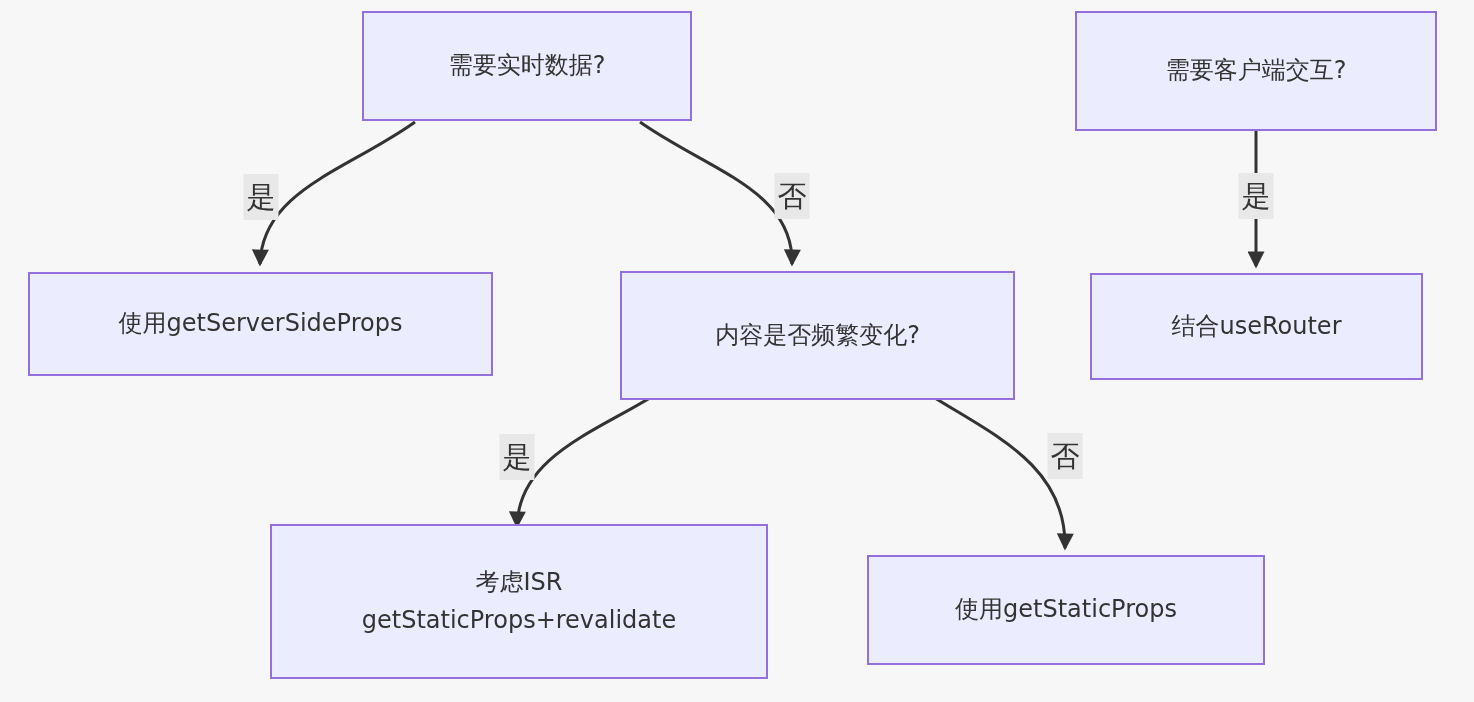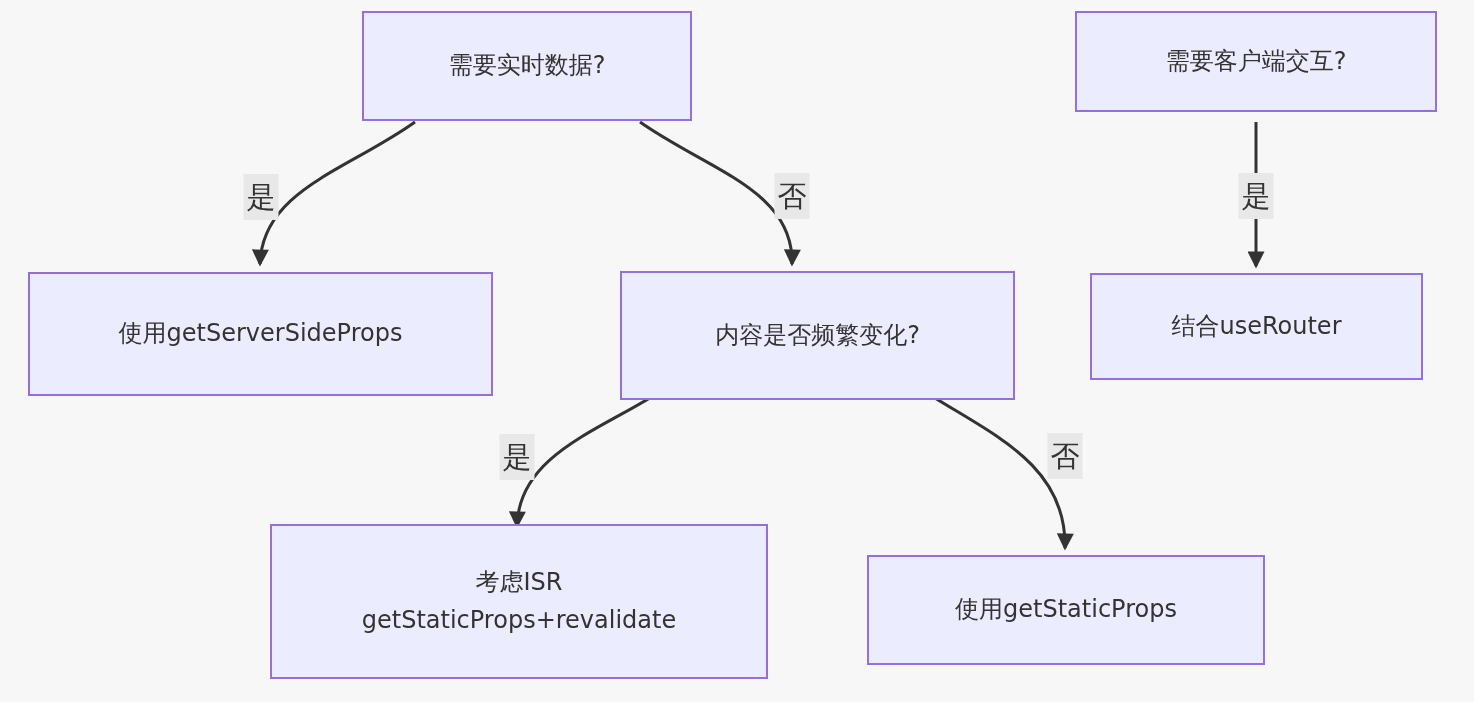--- a/index.html
+++ b/index.html
@@ -74,25 +74,25 @@
     <path class="edge" d="M640,122 C708,170 794,190 792,264" marker-end="url(#arrow)"></path>
     <path class="edge" d="M1256,122 L1256,266" marker-end="url(#arrow)"></path>
     <path class="edge" d="M675,382 C610,428 519,450 517,526" marker-end="url(#arrow)"></path>
     <path class="edge" d="M910,382 C980,430 1067,458 1065,548" marker-end="url(#arrow)"></path>
   </svg>
 
   <div class="node" style="left:362px; top:11px; width:330px; height:110px;">
     <span>需要实时数据?</span>
   </div>
 
-  <div class="node" style="left:1075px; top:11px; width:362px; height:101px;align-items:center;">
+  <div class="node" style="left:1075px; top:11px; width:362px; height:120px;align-items:center;">
     <span>需要客户端交互?</span>
   </div>
 
-  <div class="node" style="left:28px; top:272px; width:465px; height:124px;">
+  <div class="node" style="left:28px; top:272px; width:465px; height:104px;">
     <span>使用getServerSideProps</span>
   </div>
 
   <div class="node" style="left:620px; top:271px; width:395px; height:129px;align-items:center;">
     <span>内容是否频繁变化?</span>
   </div>
 
   <div class="node" style="left:1090px; top:273px; width:333px; height:107px;align-items:center;">
     <span>结合useRouter</span>
   </div>

